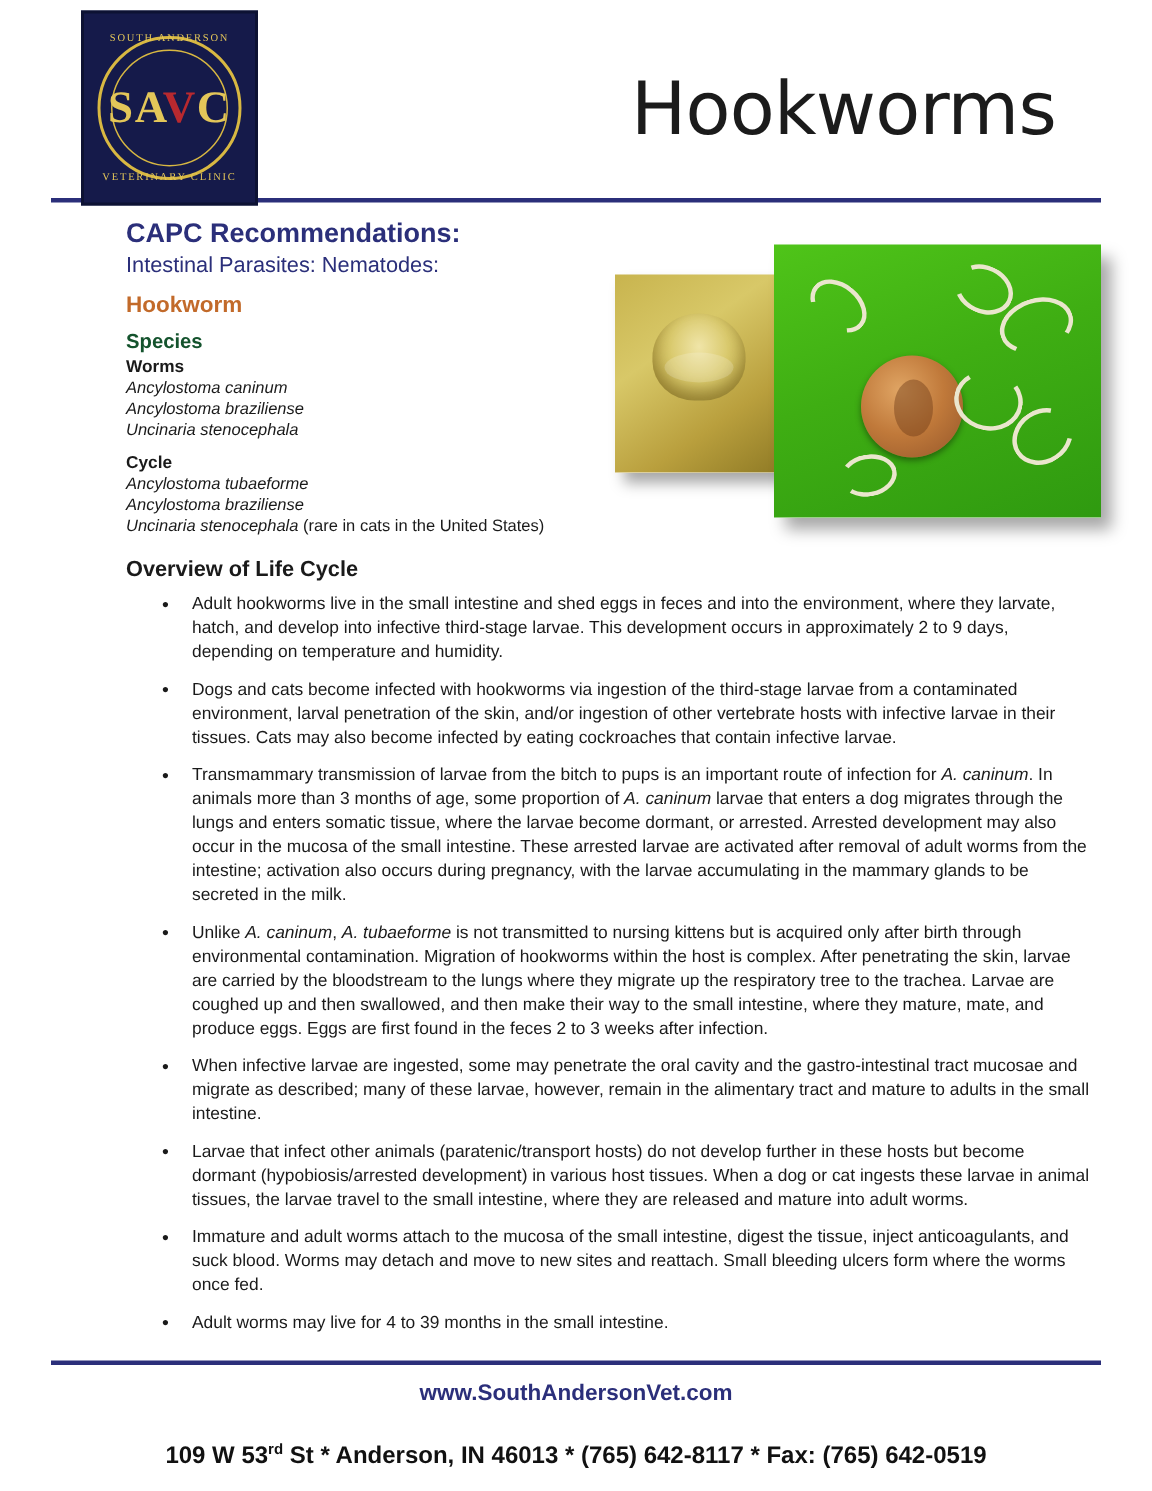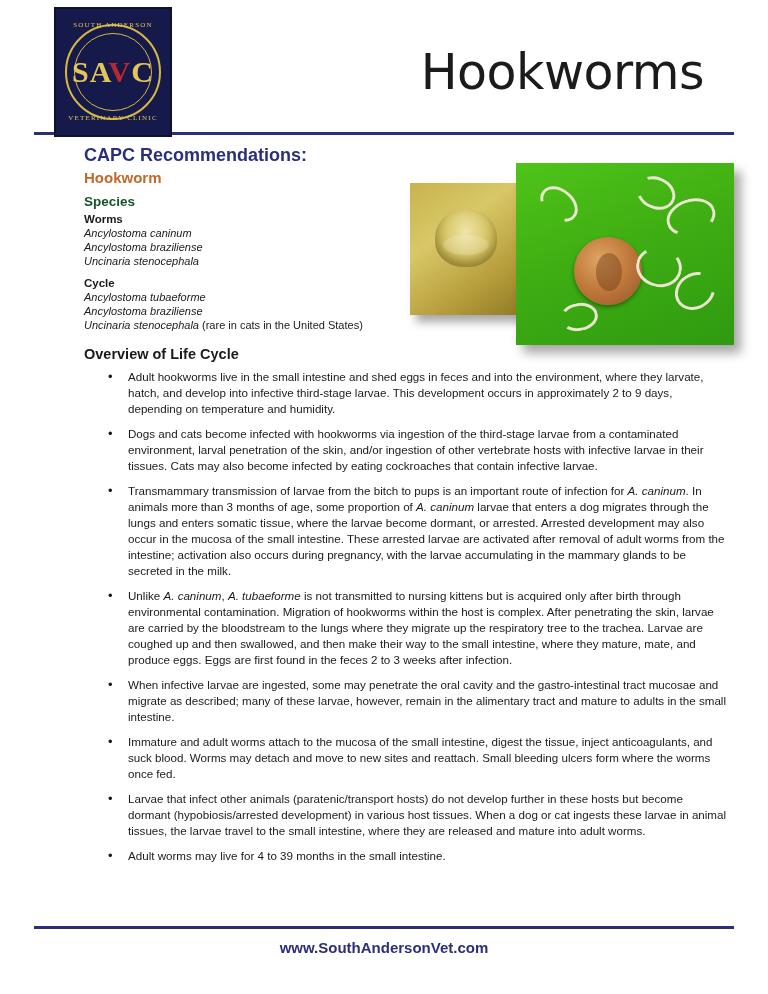--- a/index.html
+++ b/index.html
@@ -314,20 +314,21 @@
       <div class="penny"></div>
       <div class="worm w1"></div>
       <div class="worm w2"></div>
       <div class="worm w3"></div>
       <div class="worm w4"></div>
       <div class="worm w5"></div>
       <div class="worm w6"></div>
     </div>
 
     <div class="h-capc">CAPC Recommendations:</div>
+    <div class="h-sub">Intestinal Parasites: Nematodes:</div>
     <div class="h-hookworm">Hookworm</div>
     <div class="h-species">Species</div>
 
     <div>
       <div class="h-group">Worms</div>
       <div class="species-item">Ancylostoma caninum</div>
       <div class="species-item">Ancylostoma braziliense</div>
       <div class="species-item">Uncinaria stenocephala</div>
     </div>
 
@@ -341,24 +342,25 @@
     </div>
 
     <div class="h-overview">Overview of Life Cycle</div>
 
     <ul class="bullets">
       <li>Adult hookworms live in the small intestine and shed eggs in feces and into the environment, where they larvate, hatch, and develop into infective third-stage larvae. This development occurs in approximately 2 to 9 days, depending on temperature and humidity.</li>
       <li>Dogs and cats become infected with hookworms via ingestion of the third-stage larvae from a contaminated environment, larval penetration of the skin, and/or ingestion of other vertebrate hosts with infective larvae in their tissues. Cats may also become infected by eating cockroaches that contain infective larvae.</li>
       <li>Transmammary transmission of larvae from the bitch to pups is an important route of infection for <em>A. caninum</em>. In animals more than 3 months of age, some proportion of <em>A. caninum</em> larvae that enters a dog migrates through the lungs and enters somatic tissue, where the larvae become dormant, or arrested. Arrested development may also occur in the mucosa of the small intestine. These arrested larvae are activated after removal of adult worms from the intestine; activation also occurs during pregnancy, with the larvae accumulating in the mammary glands to be secreted in the milk.</li>
       <li>Unlike <em>A. caninum</em>, <em>A. tubaeforme</em> is not transmitted to nursing kittens but is acquired only after birth through environmental contamination. Migration of hookworms within the host is complex. After penetrating the skin, larvae are carried by the bloodstream to the lungs where they migrate up the respiratory tree to the trachea. Larvae are coughed up and then swallowed, and then make their way to the small intestine, where they mature, mate, and produce eggs. Eggs are first found in the feces 2 to 3 weeks after infection.</li>
       <li>When infective larvae are ingested, some may penetrate the oral cavity and the gastro-intestinal tract mucosae and migrate as described; many of these larvae, however, remain in the alimentary tract and mature to adults in the small intestine.</li>
+      <li>Larvae that infect other animals (paratenic/transport hosts) do not develop further in these hosts but become dormant (hypobiosis/arrested development) in various host tissues. When a dog or cat ingests these larvae in animal tissues, the larvae travel to the small intestine, where they are released and mature into adult worms.</li>
       <li>Immature and adult worms attach to the mucosa of the small intestine, digest the tissue, inject anticoagulants, and suck blood. Worms may detach and move to new sites and reattach. Small bleeding ulcers form where the worms once fed.</li>
-      <li>Larvae that infect other animals (paratenic/transport hosts) do not develop further in these hosts but become dormant (hypobiosis/arrested development) in various host tissues. When a dog or cat ingests these larvae in animal tissues, the larvae travel to the small intestine, where they are released and mature into adult worms.</li>
       <li>Adult worms may live for 4 to 39 months in the small intestine.</li>
     </ul>
   </div>
 
   <div class="footer">
     <div class="rule-bottom"></div>
     <div class="footer-url">www.SouthAndersonVet.com</div>
+    <div class="footer-addr"><span>109 W 53</span><sup>rd</sup><span> St * Anderson, IN 46013 * (765) 642-8117 * Fax: (765) 642-0519</span></div>
   </div>
 
 </div>
 
 </body></html>

